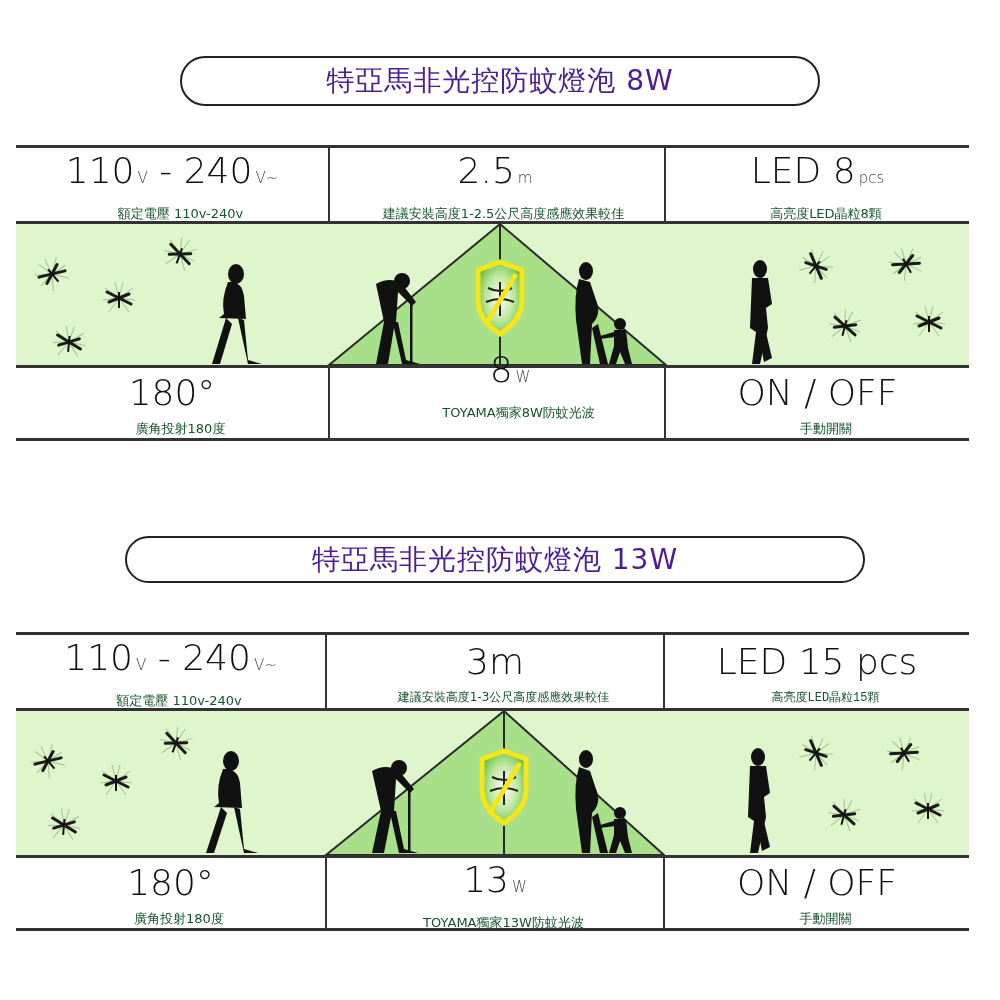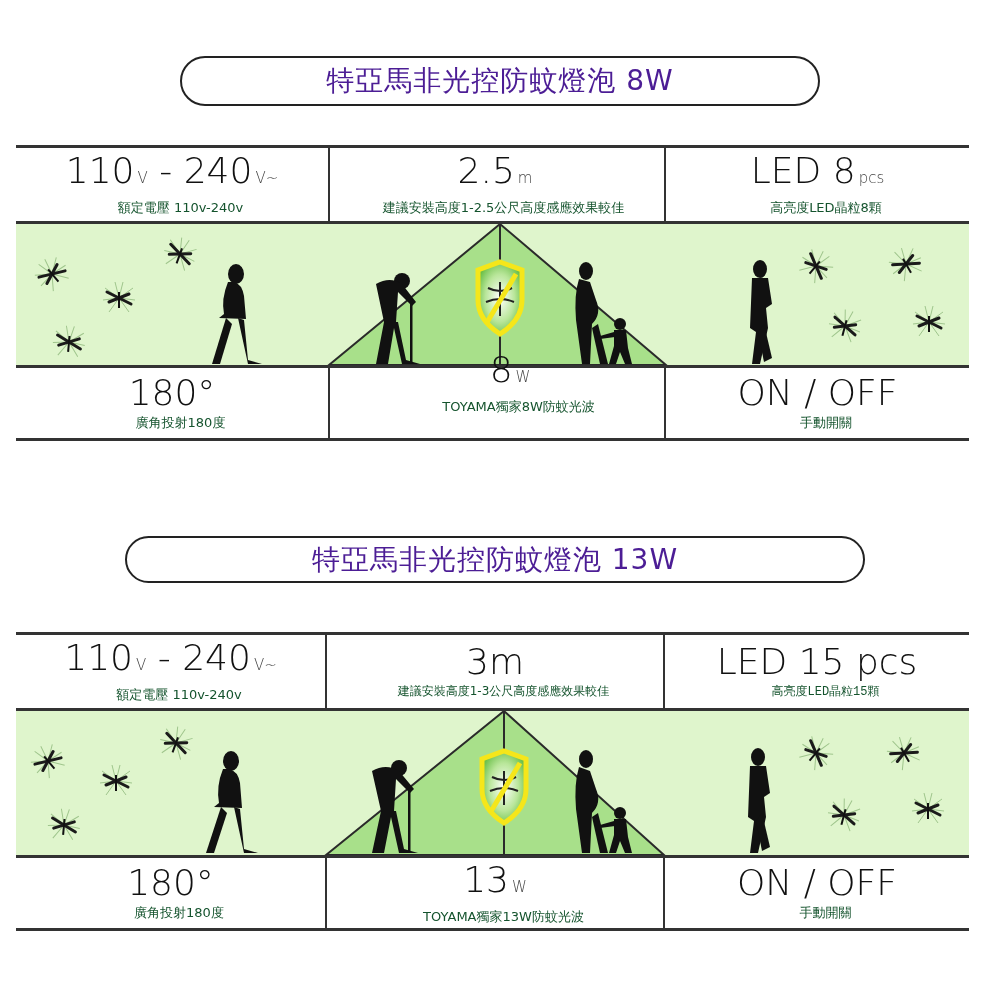--- a/index.html
+++ b/index.html
@@ -9,21 +9,21 @@
   .panel { position: absolute; left: 0; width: 1000px; }
   .title-pill { position: absolute; border: 2px solid #222; border-radius: 28px; background: #fff;
                 display: flex; align-items: center; justify-content: center;
                 font-size: 28px; letter-spacing: 1px; color: #4c1d95; box-sizing: border-box; }
 
   .hline { position: absolute; height: 3px; background: #333; left: 16px; width: 953px; }
   .vline { position: absolute; width: 2px; background: #333; }
 
   .cell { position: absolute; display: flex; flex-direction: column; align-items: center;
           justify-content: center; text-align: center; box-sizing: border-box; }
-  .big { font-size: 36px; line-height: 38px; color: #111; font-weight: 300; white-space: nowrap; }
+  .big { font-size: 36px; line-height: 50px; color: #111; font-weight: 300; white-space: nowrap; }
   .big .unit { font-size: 15px; color: #444; margin-left: 3px; vertical-align: baseline; }
   .sub { font-size: 13px; color: #14532d; margin-top: 2px; white-space: nowrap; margin-left: 17px; }
 
   .band { position: absolute; left: 16px; width: 953px; background: #dff5cc; overflow: hidden; }
   .band svg { position: absolute; left: 0; top: 0; }
 </style>
 </head>
 <body>
 
 <div class="panel" style="top:0;">

